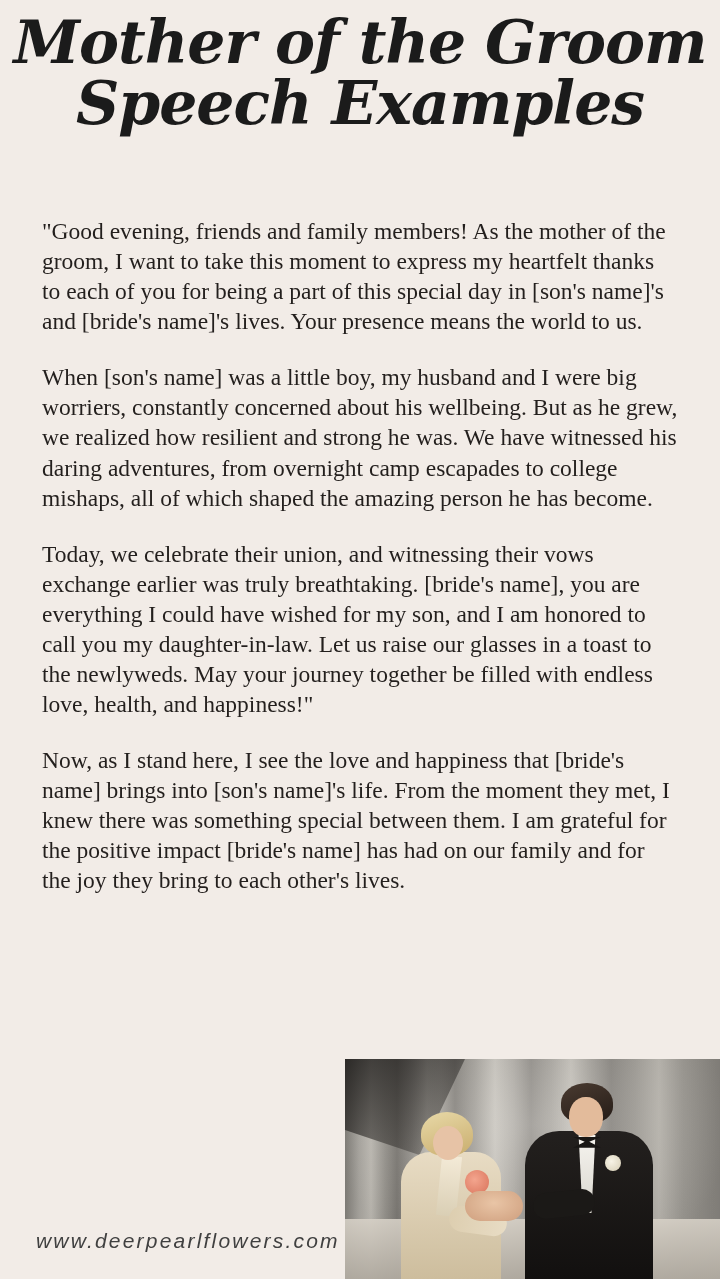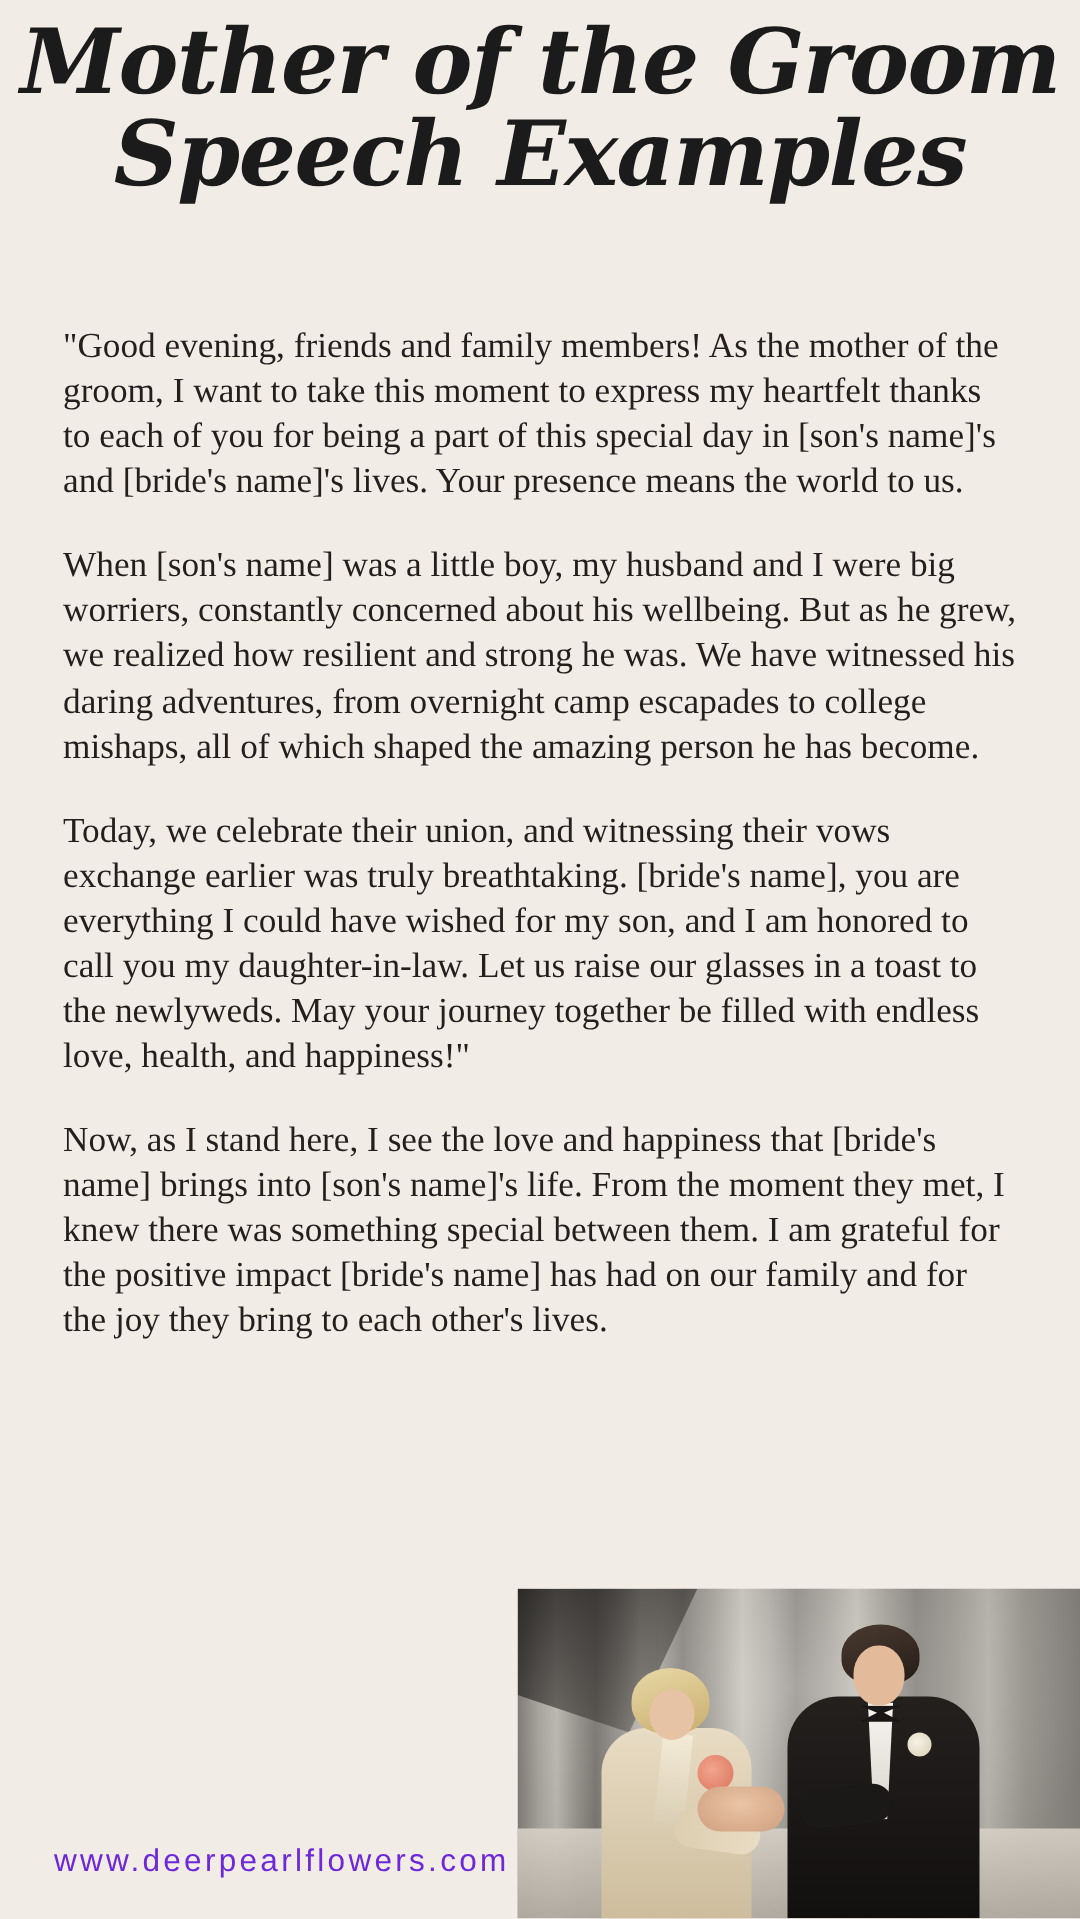--- a/index.html
+++ b/index.html
@@ -218,21 +218,22 @@
   }
 
   
   .footer {
     position: absolute;
     left: 36px;
     bottom: 26px;
     font-family: "Liberation Sans", sans-serif;
     font-size: 21px;
     letter-spacing: 2.2px;
-    color: #6d28d9;
+    color: #404040;
+    font-style: italic;
   }
 </style>
 </head>
 <body>
 
 <div class="page">
 
   <div class="title-block">
     <div class="title-line l1">Mother of the Groom</div>
     <div class="title-line l2">Speech Examples</div>

